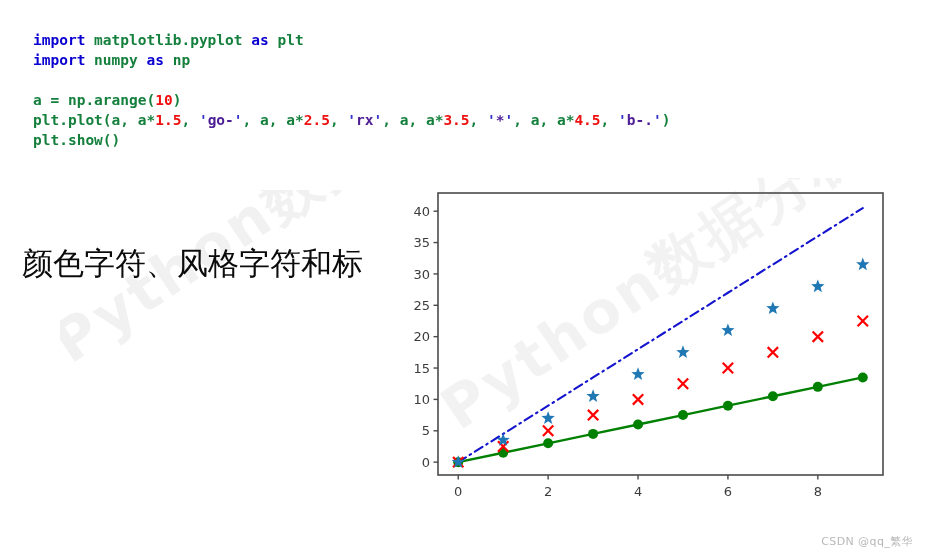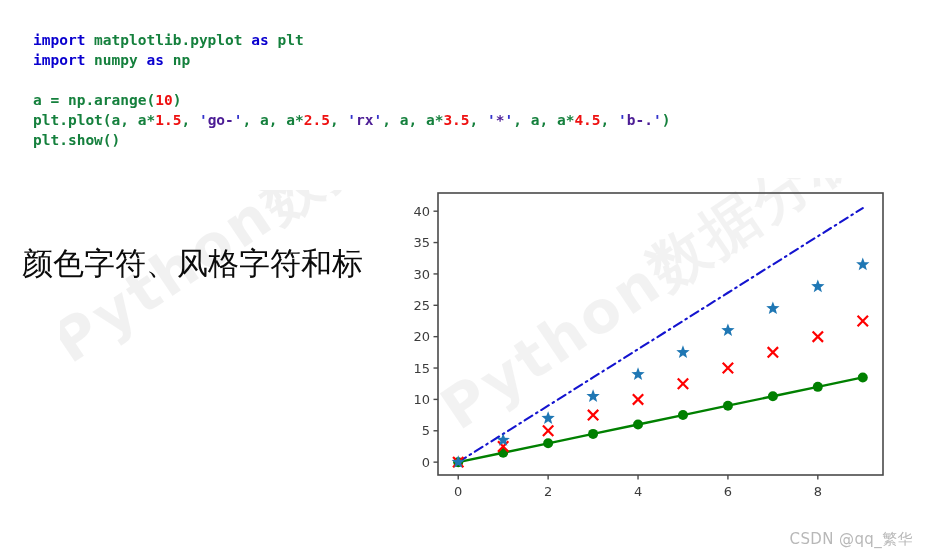--- a/index.html
+++ b/index.html
@@ -77,21 +77,21 @@
   #caption .cap-line-1 { text-align: left; padding-left: 4px; }
   #caption .cap-line-2 { text-align: center; }
 
   
   #csdn-watermark {
     position: absolute;
     right: 18px;
     bottom: 9px;
     z-index: 20;
     font-family: "DejaVu Sans", sans-serif;
-    font-size: 15px;
+    font-size: 11px;
     color: #b8b8b8;
     letter-spacing: 0.4px;
   }
 
   
   #figure {
     position: absolute;
     left: 404px;
     top: 178px;
     width: 500px;

